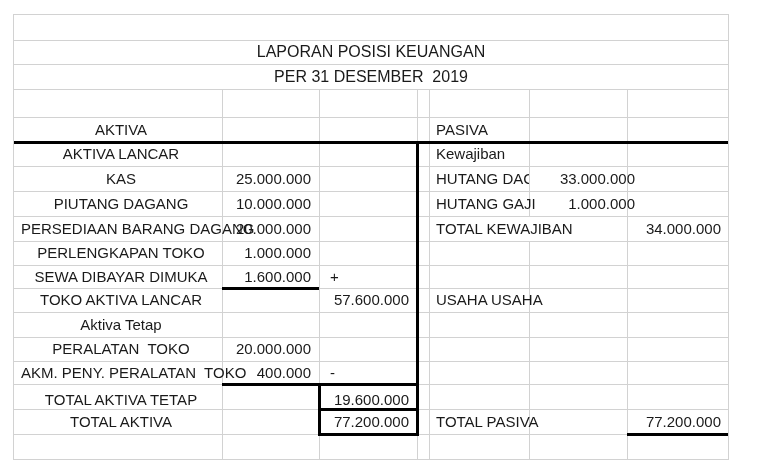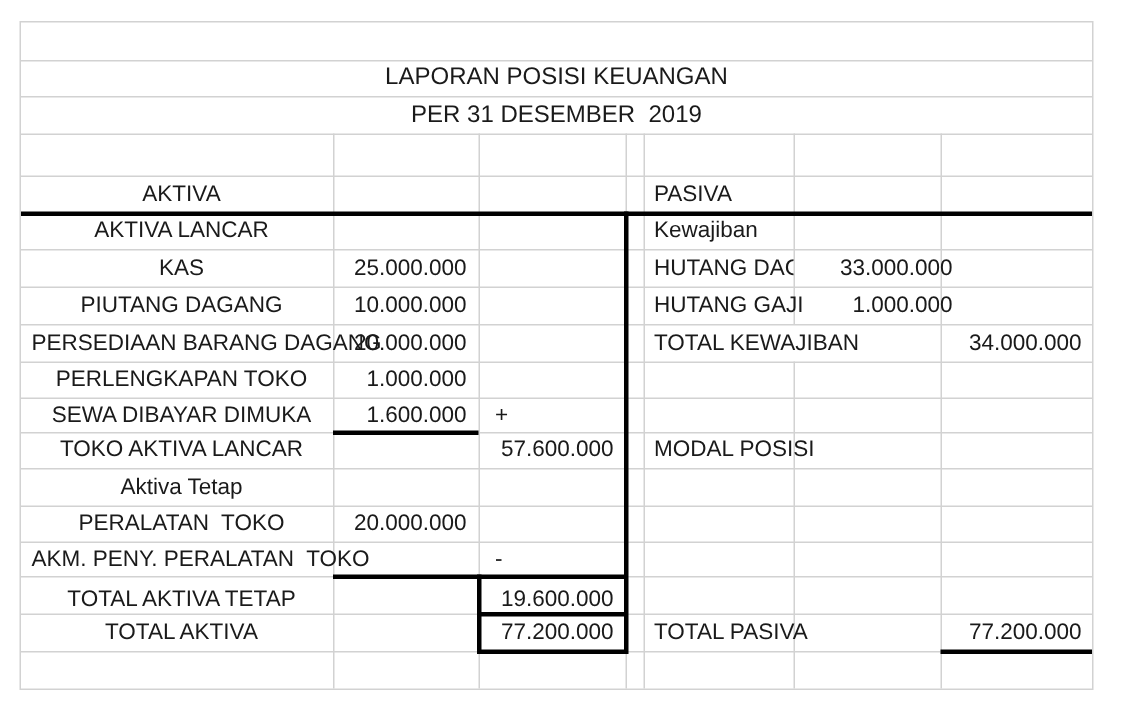--- a/index.html
+++ b/index.html
@@ -81,32 +81,33 @@
     <div class="cell num colB" style="top:226px;height:24px;line-height:24px">1.000.000</div>
     <div class="cell lab colA" style="top:250px;height:23px;line-height:23px">SEWA DIBAYAR DIMUKA</div>
     <div class="cell num colB" style="top:250px;height:23px;line-height:23px">1.600.000</div>
     <div class="cell sign colC" style="top:250px;height:23px;line-height:23px">+</div>
     <div class="cell lab colA" style="top:273px;height:24px;line-height:24px">TOKO AKTIVA LANCAR</div>
     <div class="cell num colC" style="top:273px;height:24px;line-height:24px">57.600.000</div>
     <div class="cell lab colA" style="top:322px;height:24px;line-height:24px">PERALATAN  TOKO</div>
     <div class="cell lab colA" style="top:297px;height:25px;line-height:25px">Aktiva Tetap</div>
     <div class="cell num colB" style="top:322px;height:24px;line-height:24px">20.000.000</div>
     <div class="cell lab colA" style="top:346px;height:23px;line-height:23px">AKM. PENY. PERALATAN  TOKO</div>
+    <div class="cell num colB" style="top:346px;height:23px;line-height:23px">400.000</div>
     <div class="cell sign colC" style="top:346px;height:23px;line-height:23px">-</div>
     <div class="cell lab colA nudge" style="top:369px;height:25px;line-height:25px">TOTAL AKTIVA TETAP</div>
     <div class="cell num colC nudge" style="top:369px;height:25px;line-height:25px">19.600.000</div>
     <div class="cell lab colA" style="top:394px;height:25px;line-height:25px">TOTAL AKTIVA</div>
     <div class="cell num colC" style="top:394px;height:25px;line-height:25px">77.200.000</div>
 
     <div class="cell lab colE" style="top:102px;height:25px;line-height:25px">PASIVA</div>
     <div class="cell lab colE" style="top:127px;height:24px;line-height:24px">Kewajiban</div>
     <div class="cell lab colEw clip" style="top:151px;height:25px;line-height:25px">HUTANG DAGANG</div>
     <div class="cell num colF" style="top:151px;height:25px;line-height:25px">33.000.000</div>
     <div class="cell lab colE" style="top:176px;height:25px;line-height:25px">HUTANG GAJI</div>
     <div class="cell num colF" style="top:176px;height:25px;line-height:25px">1.000.000</div>
     <div class="cell lab colE" style="top:201px;height:25px;line-height:25px">TOTAL KEWAJIBAN</div>
     <div class="cell num colG" style="top:201px;height:25px;line-height:25px">34.000.000</div>
-    <div class="cell lab colE" style="top:273px;height:24px;line-height:24px">MODAL POSISI</div>
+    <div class="cell lab colE" style="top:273px;height:24px;line-height:24px">USAHA USAHA</div>
     <div class="cell lab colE" style="top:394px;height:25px;line-height:25px">TOTAL PASIVA</div>
     <div class="cell num colG" style="top:394px;height:25px;line-height:25px">77.200.000</div>
 
   </div>
 </div>
 
 </body></html>

